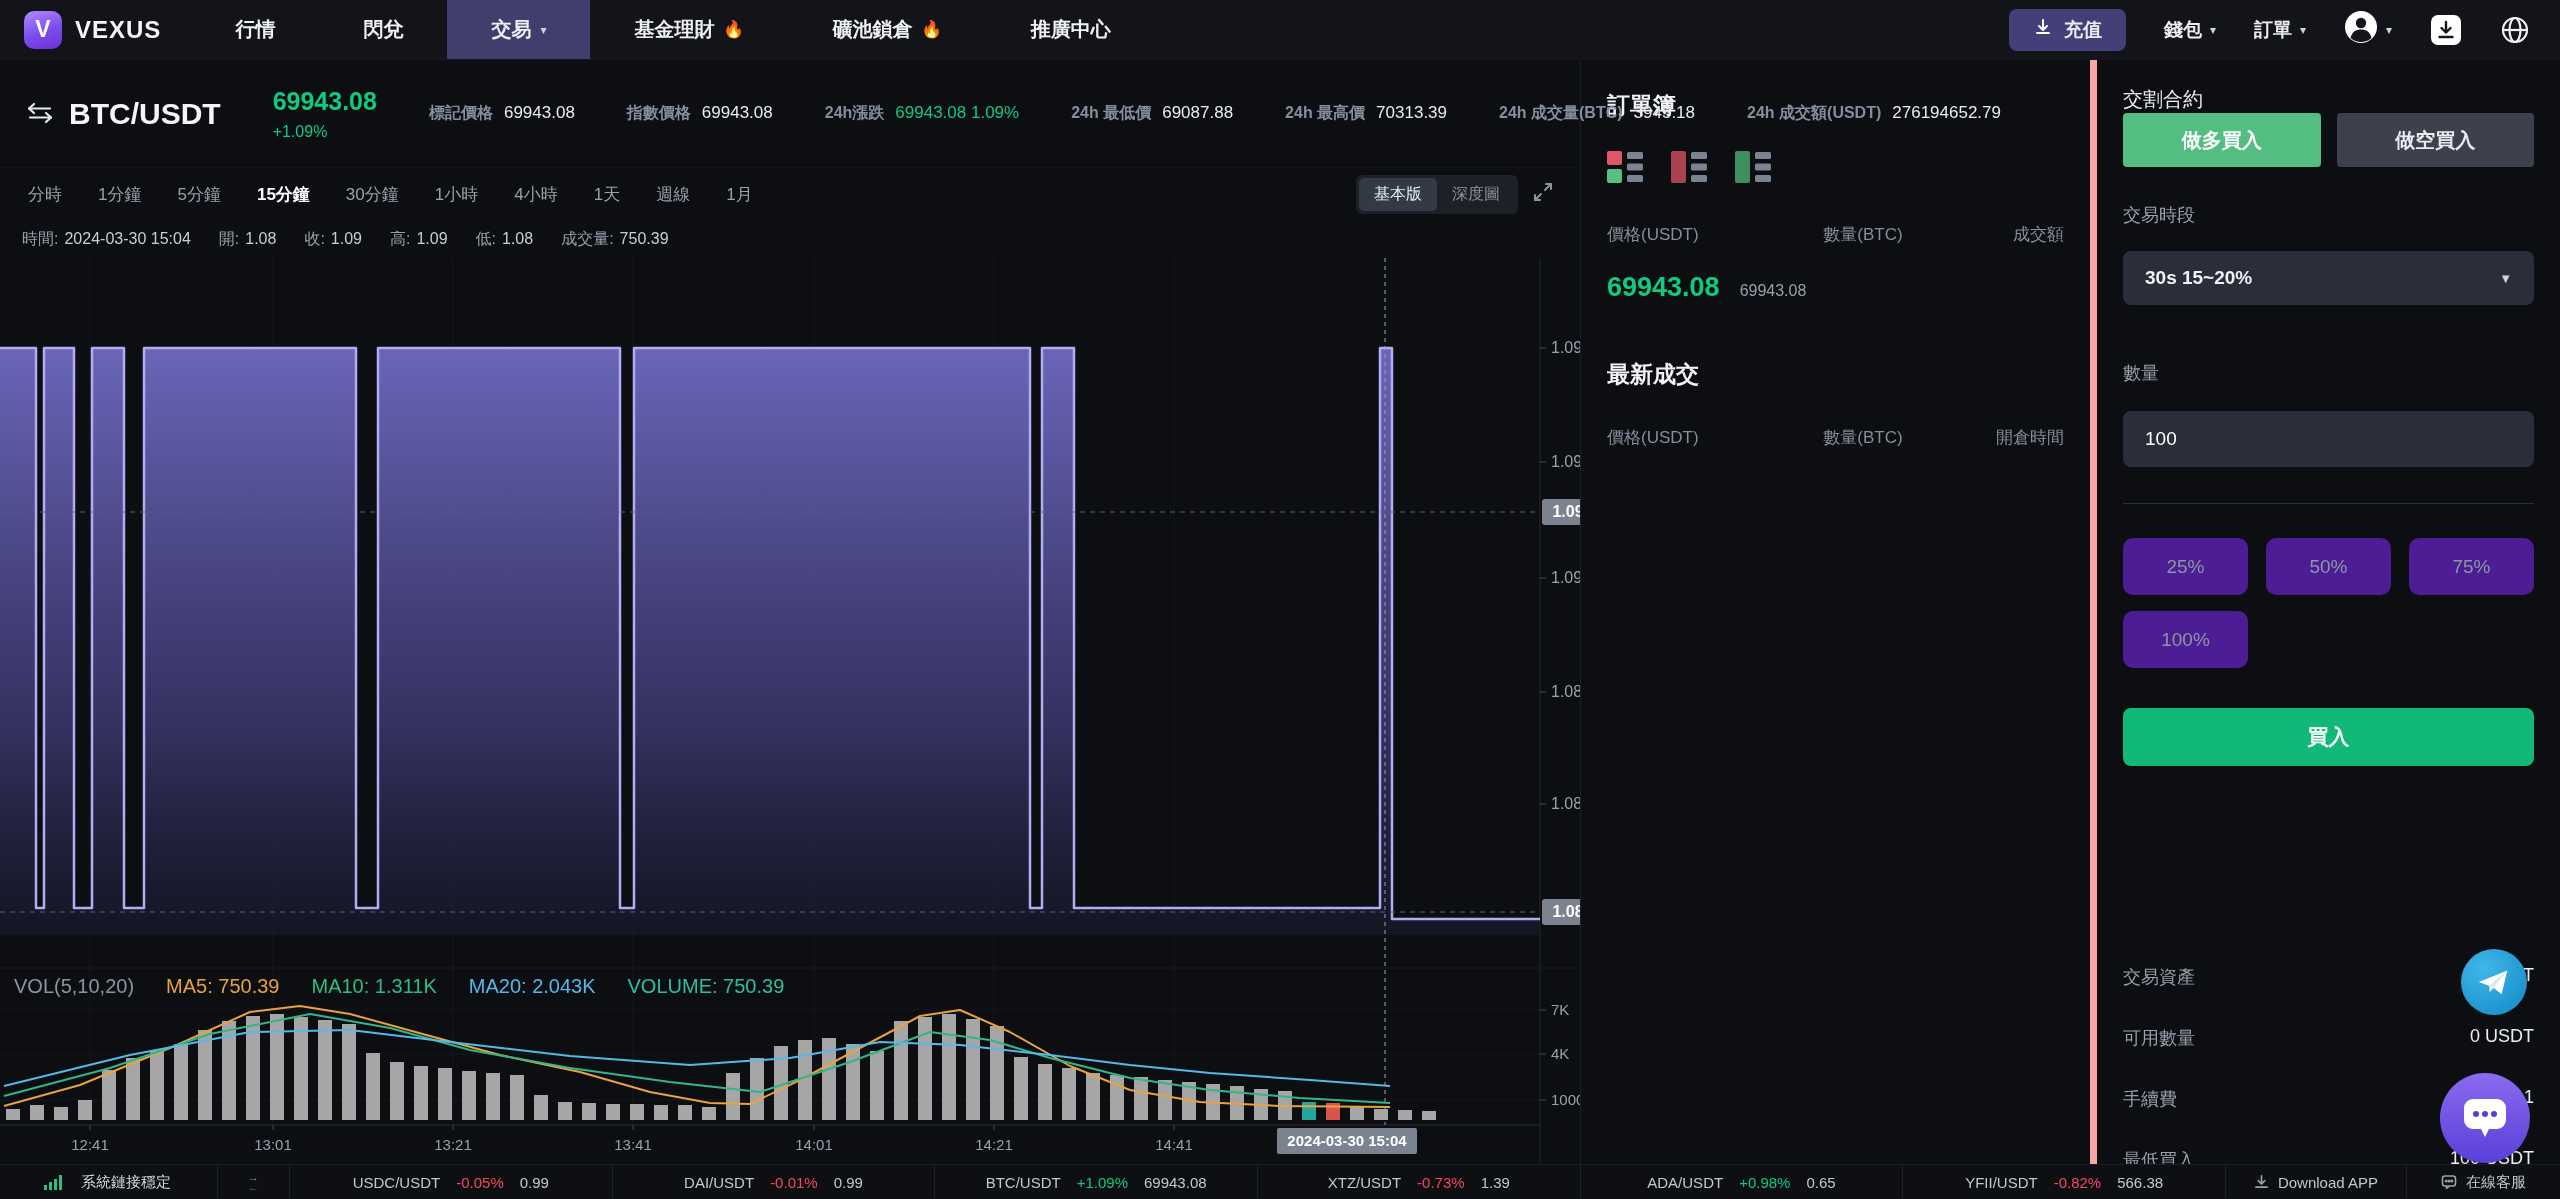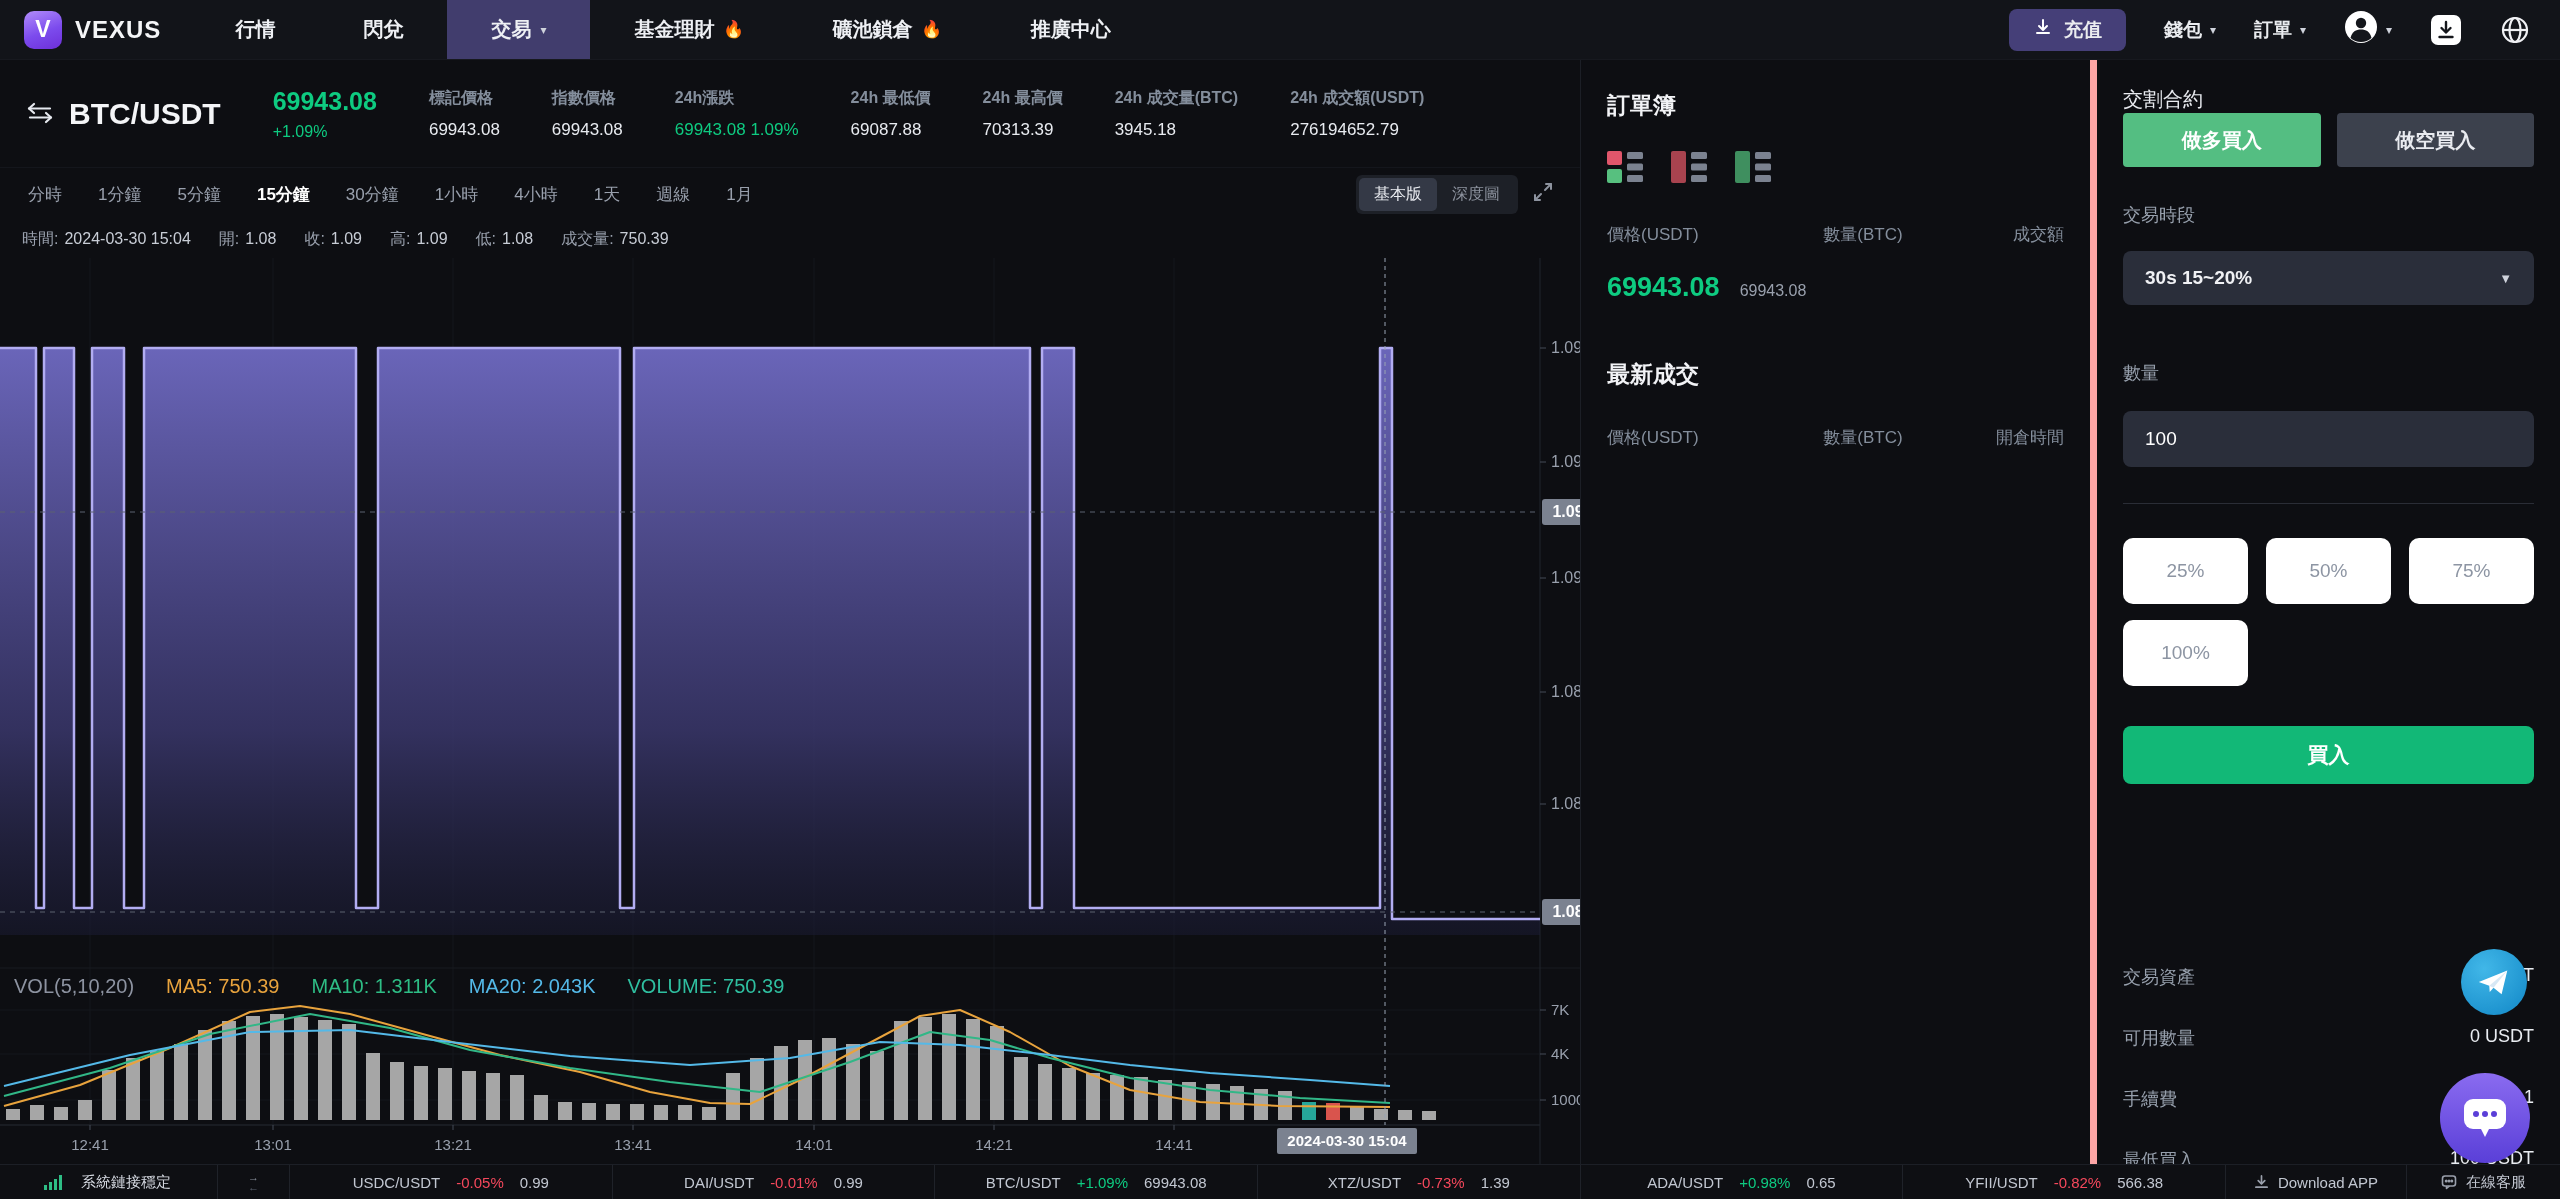--- a/index.html
+++ b/index.html
@@ -26,21 +26,21 @@
   
   .main { display:flex; height:1139px; }
   .chart-col { width:1580px; position:relative; background:#0d0e12;}
   .ob-col { width:510px; border-left:1px solid #1c1f26; padding:30px 26px 0; background:#0d0e12;}
   .trade-col { width:470px; border-left:7px solid #fca5a5; padding:26px 26px 0; background:#0d0e12; position:relative;}
   
   .ticker-bar { height:108px; display:flex; align-items:center; padding:0 26px; gap:52px; border-bottom:1px solid #14161c; }
   .pair { display:flex; align-items:center; gap:15px; font-size:30px; font-weight:bold; color:#f4f5f7; white-space:nowrap;}
   .price-block .price { color:#0ecb81; font-size:25px; font-weight:bold; }
   .price-block .chg { color:#0ecb81; font-size:16px; margin-top:7px; }
-  .stat { display:flex; flex-direction:column; gap:11px; white-space:nowrap;}
+  .stat { display:flex; flex-direction:row; gap:11px; white-space:nowrap;}
   .stat-label { color:#848e9c; font-size:16px; font-weight:bold;}
   .stat-value { font-size:17px; color:#e8ebf0; }
   .stat-value.green { color:#0ecb81; }
   
   .tabs-row { height:52px; display:flex; align-items:center; padding:0 10px; }
   .tf { padding:0 18px; font-size:17px; color:#99a0ad; cursor:pointer; white-space:nowrap;}
   .tf.active { color:#ffffff; font-weight:bold; }
   .mode-toggle { margin-left:auto; display:flex; align-items:center; background:#1d2027; border-radius:6px; padding:3px; }
   .mode { padding:6px 15px; font-size:16px; color:#8d939f; border-radius:5px; cursor:pointer; white-space:nowrap;}
   .mode.active { background:#343946; color:#e9ebf0; }
@@ -68,21 +68,21 @@
   .side-btn { flex:1; height:54px; border-radius:4px; display:flex; align-items:center; justify-content:center; font-size:20px; font-weight:bold; cursor:pointer;}
   .side-btn.long { background:#54be82; color:#fff; }
   .side-btn.short { background:#3c414d; color:#e9ebf0; }
   .field-label { margin-top:36px; color:#97a0ad; font-size:18px; }
   .field-label.qty { margin-top:56px; }
   .select { margin-top:24px; height:54px; background:#2a2e3a; border-radius:8px; display:flex; align-items:center; justify-content:space-between; padding:0 22px; font-size:19px; font-weight:bold; color:#f0f1f4; cursor:pointer;}
   .select .sel-caret { font-size:13px; color:#cfd3dc; }
   .qty-input { margin-top:26px; height:56px; width:100%; background:#2a2e3a; border:none; border-radius:8px; padding:0 22px; font-size:19px; color:#fff; font-family:inherit; outline:none;}
   .tdivider { margin-top:36px; border-top:1px solid #2a2d36; }
   .pct-grid { margin-top:34px; display:grid; grid-template-columns:repeat(3,1fr); gap:16px 18px; }
-  .pct { height:66px; background:#ffffff; border-radius:10px; display:flex; align-items:center; justify-content:center; color:#8d95a3; font-size:19px; cursor:pointer;}
+  .pct { height:57px; background:#4c1d95; border-radius:10px; display:flex; align-items:center; justify-content:center; color:#8d95a3; font-size:19px; cursor:pointer;}
   .buy-btn { margin-top:40px; height:58px; background:#12b877; border-radius:8px; display:flex; align-items:center; justify-content:center; font-size:21px; font-weight:bold; color:#fff; cursor:pointer;}
   .asset-rows { position:absolute; left:26px; right:26px; top:905px; display:flex; flex-direction:column; gap:37px; }
   .arow { display:flex; justify-content:space-between; font-size:18px; }
   .alabel { color:#97a0ad; } .avalue { color:#e9ecf1; }
   
   .statusbar { position:absolute; left:0; right:0; bottom:0; height:35px; background:#0e0f13; border-top:1px solid #1c1f26; display:flex; align-items:stretch; z-index:7; font-size:15px;}
   .sb-cell { display:flex; align-items:center; }
   .sb-conn { padding:0 46px 0 44px; gap:19px; color:#d4d8e0; }
   .sb-arrows { border-left:1px solid #1f2229; padding:0 30px; flex-direction:column; justify-content:center; line-height:10px; font-size:11px; color:#8b929e;}
   .sb-ticks { flex:1; display:flex; }

